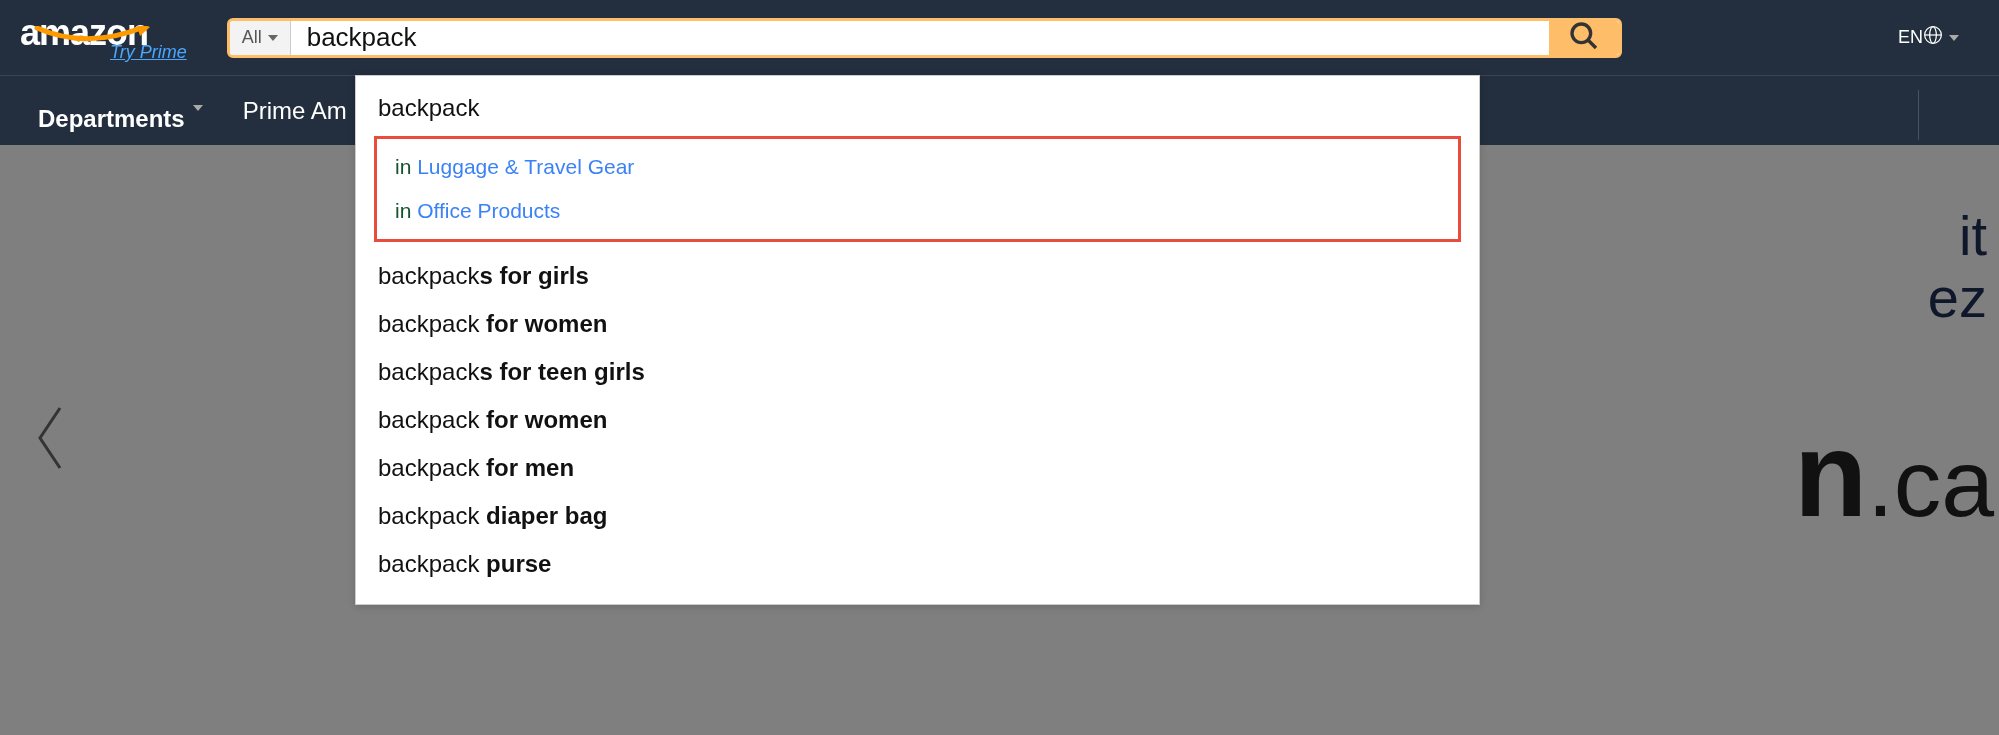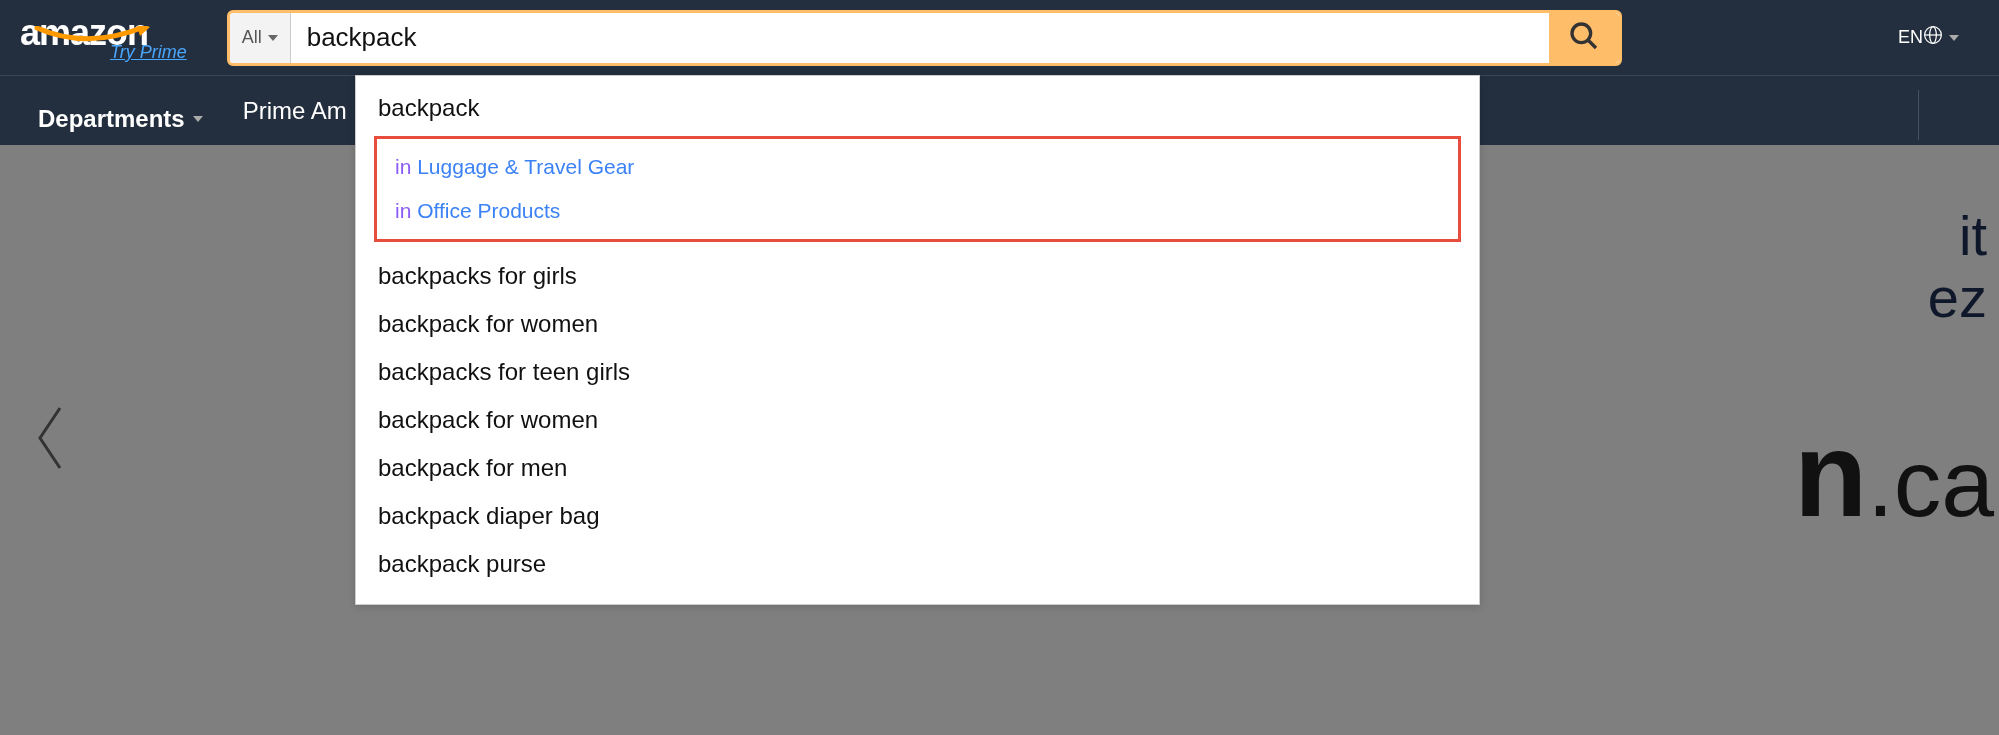--- a/index.html
+++ b/index.html
@@ -50,21 +50,21 @@
       font-size: 18px;
       text-decoration: underline;
       margin-left: 90px;
       margin-top: -12px;
       cursor: pointer;
       font-style: italic;
     }
     .search-bar {
       flex: 1;
       display: flex;
-      height: 56px;
+      height: 40px;
       border-radius: 6px;
       overflow: visible;
       border: 3px solid #febd69;
       background: #fff;
       max-width: 1395px;
       position: relative;
     }
     .search-category {
       background: #f3f3f3;
       border-right: 1px solid #ccc;
@@ -139,21 +139,21 @@
       padding: 0 38px;
       color: #fff;
       font-size: 24px;
       gap: 40px;
       border-top: 1px solid #3a4553;
       position: relative;
       z-index: 5;
     }
     .departments {
       display: flex;
-      align-items: center;
+      align-items: flex-start;
       gap: 8px;
       font-weight: bold;
       cursor: pointer;
       margin-top: 16px;
     }
     .your-amazon {
       color: #fff;
       cursor: pointer;
       font-weight: normal;
     }
@@ -226,35 +226,35 @@
     .suggestion-item {
       padding: 10px 22px;
       font-size: 24px;
       color: #111;
       cursor: pointer;
     }
     .suggestion-item .prefix {
       font-weight: normal;
     }
     .suggestion-item .bold {
-      font-weight: normal;
+      font-weight: bold;
     }
     .category-suggestions {
       border: 3px solid #e74c3c;
       margin: 4px 18px 10px 18px;
       padding: 6px 0;
     }
     .category-suggestion {
       padding: 10px 18px;
       font-size: 21px;
       color: #555;
       cursor: pointer;
     }
     .category-suggestion .in-text {
-      color: #8b5cf6;
+      color: #14532d;
     }
     .category-suggestion .cat-name {
       color: #3b82f6;
     }
     .divider-right {
       position: absolute;
       right: 80px;
       top: 90px;
       width: 1px;
       height: 50px;

